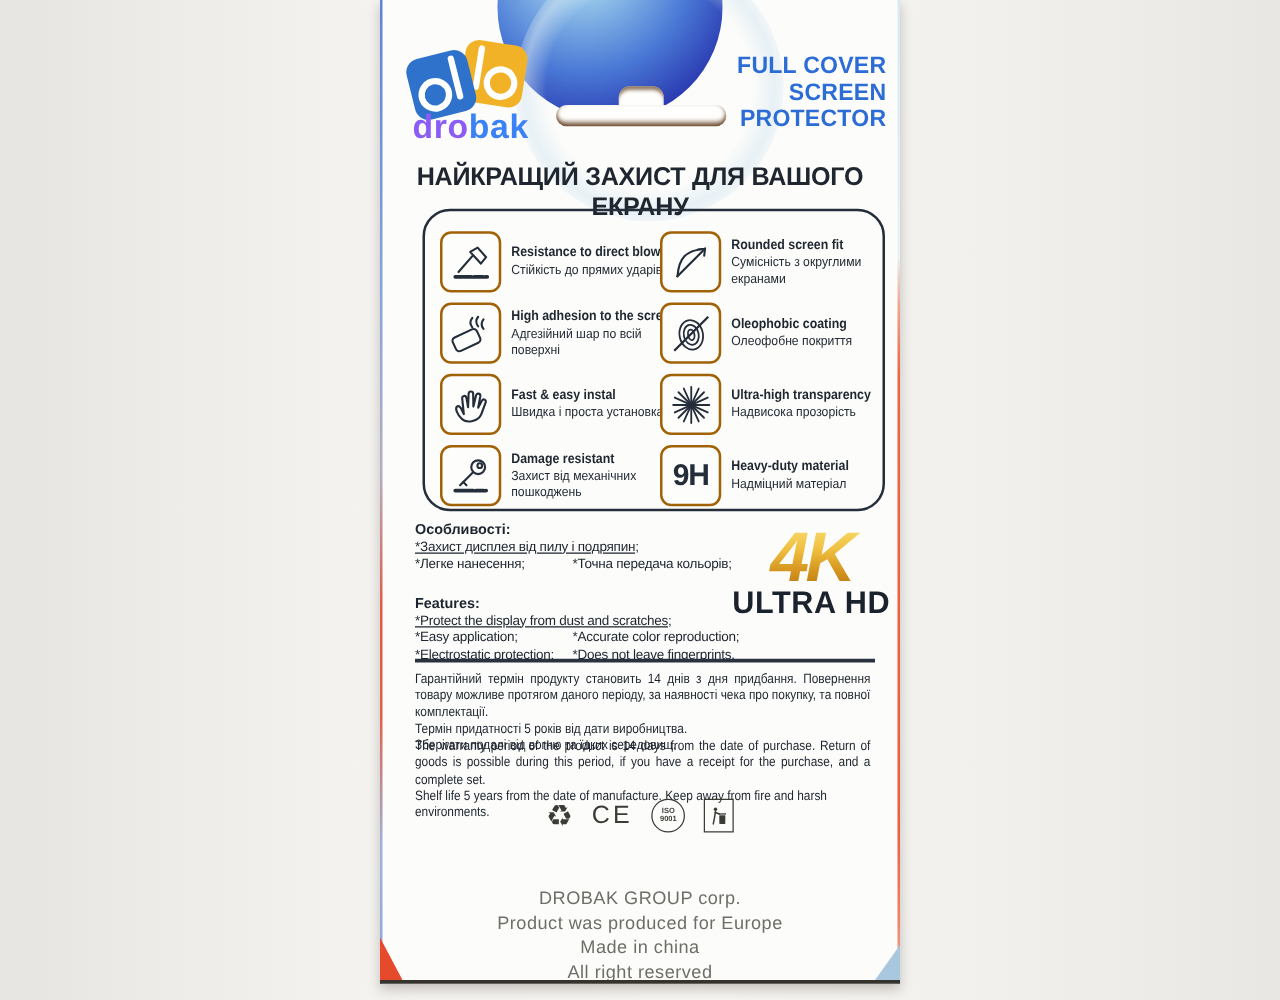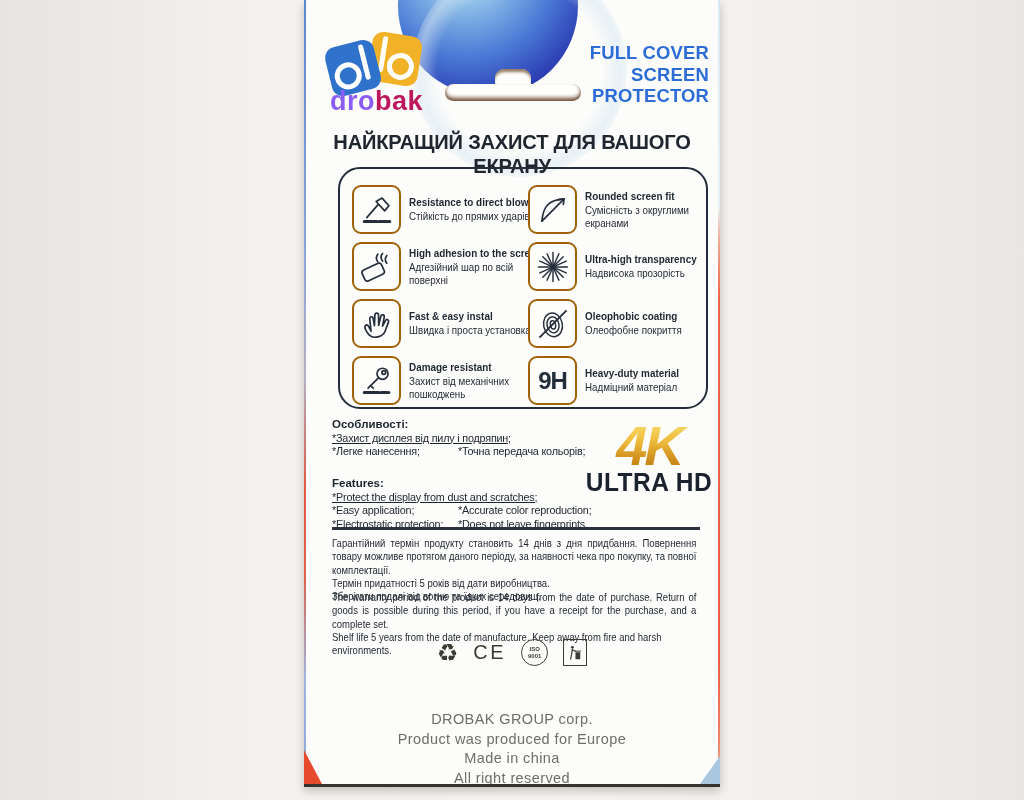--- a/index.html
+++ b/index.html
@@ -36,21 +36,21 @@
   .sq-yellow{left:44px;top:0;background:#f2b227;transform:rotate(9deg);}
   .sq-blue{left:2px;top:9px;background:#2e72cc;transform:rotate(-14deg);}
   .g-ring{position:absolute;width:17px;height:17px;border:5px solid #fff;border-radius:50%;}
   .sq-blue .g-ring{left:5px;bottom:5px;}
   .sq-yellow .g-ring{right:5px;bottom:5px;}
   .g-stem{position:absolute;width:5px;height:36px;background:#fff;border-radius:3px;}
   .sq-blue .g-stem{right:10px;top:4px;}
   .sq-yellow .g-stem{left:10px;top:4px;}
   .logo-word{position:absolute;left:4px;top:52px;font-size:27px;font-weight:700;letter-spacing:.5px;}
   .logo-word .dro{color:#8b5cf6;}
-  .logo-word .bak{color:#be185d;}
+  .logo-word .bak{color:#3b82f6;}
   
   .tagline{
     position:absolute;right:11px;top:42px;text-align:right;
     color:#2b6cd6;font-weight:700;font-size:19px;line-height:21.5px;letter-spacing:.2px;
     transform:scaleX(.97);transform-origin:right top;
   }
   
   .headline{
     position:absolute;left:0;right:0;top:130px;margin:0;text-align:center;
     font-size:20.5px;font-weight:700;color:#20262f;letter-spacing:-.2px;
@@ -231,56 +231,56 @@
               <g fill="none" stroke="#242d3a" stroke-width="2" stroke-linecap="round" stroke-linejoin="round">
                 <path d="M7 33 C8.5 15 15 8.5 33 7"></path>
                 <line x1="7" y1="33" x2="31" y2="9"></line>
                 <path d="M33 7 l-6.5 0.8 M33 7 l-0.8 6.5"></path>
               </g>
             </svg>
         </div>
         <div class="ftext">
           <div class="fi-en">Rounded screen fit</div>
           <div class="fi-uk">Сумісність з округлими екранами</div>
+        </div>
+      </div>
+      <div class="fitem">
+        <div class="ficon">
+          <svg viewBox="0 0 40 40">
+              <g fill="none" stroke="#242d3a" stroke-width="1.7" transform="rotate(-12 20 21)">
+                <ellipse cx="20" cy="21" rx="3" ry="5"></ellipse>
+                <ellipse cx="20" cy="21" rx="7" ry="9.5"></ellipse>
+                <ellipse cx="20" cy="21" rx="11" ry="14"></ellipse>
+              </g>
+              <line x1="4" y1="36" x2="36" y2="4" stroke="#242d3a" stroke-width="2.2"></line>
+            </svg>
+        </div>
+        <div class="ftext">
+          <div class="fi-en">Oleophobic coating</div>
+          <div class="fi-uk">Олеофобне покриття</div>
         </div>
       </div>
       <div class="fitem">
         <div class="ficon">
           <svg viewBox="0 0 40 40">
               <g stroke="#242d3a" stroke-width="1.7" stroke-linecap="round">
                 <line x1="20" y1="3" x2="20" y2="37"></line>
                 <line x1="3" y1="20" x2="37" y2="20"></line>
                 <line x1="8" y1="8" x2="32" y2="32"></line>
                 <line x1="8" y1="32" x2="32" y2="8"></line>
                 <line x1="13" y1="4.5" x2="27" y2="35.5"></line>
                 <line x1="4.5" y1="27" x2="35.5" y2="13"></line>
                 <line x1="4.5" y1="13" x2="35.5" y2="27"></line>
                 <line x1="13" y1="35.5" x2="27" y2="4.5"></line>
               </g>
             </svg>
         </div>
         <div class="ftext">
           <div class="fi-en">Ultra-high transparency</div>
           <div class="fi-uk">Надвисока прозорість</div>
-        </div>
-      </div>
-      <div class="fitem">
-        <div class="ficon">
-          <svg viewBox="0 0 40 40">
-              <g fill="none" stroke="#242d3a" stroke-width="1.7" transform="rotate(-12 20 21)">
-                <ellipse cx="20" cy="21" rx="3" ry="5"></ellipse>
-                <ellipse cx="20" cy="21" rx="7" ry="9.5"></ellipse>
-                <ellipse cx="20" cy="21" rx="11" ry="14"></ellipse>
-              </g>
-              <line x1="4" y1="36" x2="36" y2="4" stroke="#242d3a" stroke-width="2.2"></line>
-            </svg>
-        </div>
-        <div class="ftext">
-          <div class="fi-en">Oleophobic coating</div>
-          <div class="fi-uk">Олеофобне покриття</div>
         </div>
       </div>
       <div class="fitem">
         <div class="ficon badge9h">9H</div>
         <div class="ftext">
           <div class="fi-en">Heavy-duty material</div>
           <div class="fi-uk">Надміцний матеріал</div>
         </div>
       </div>
     </div>

